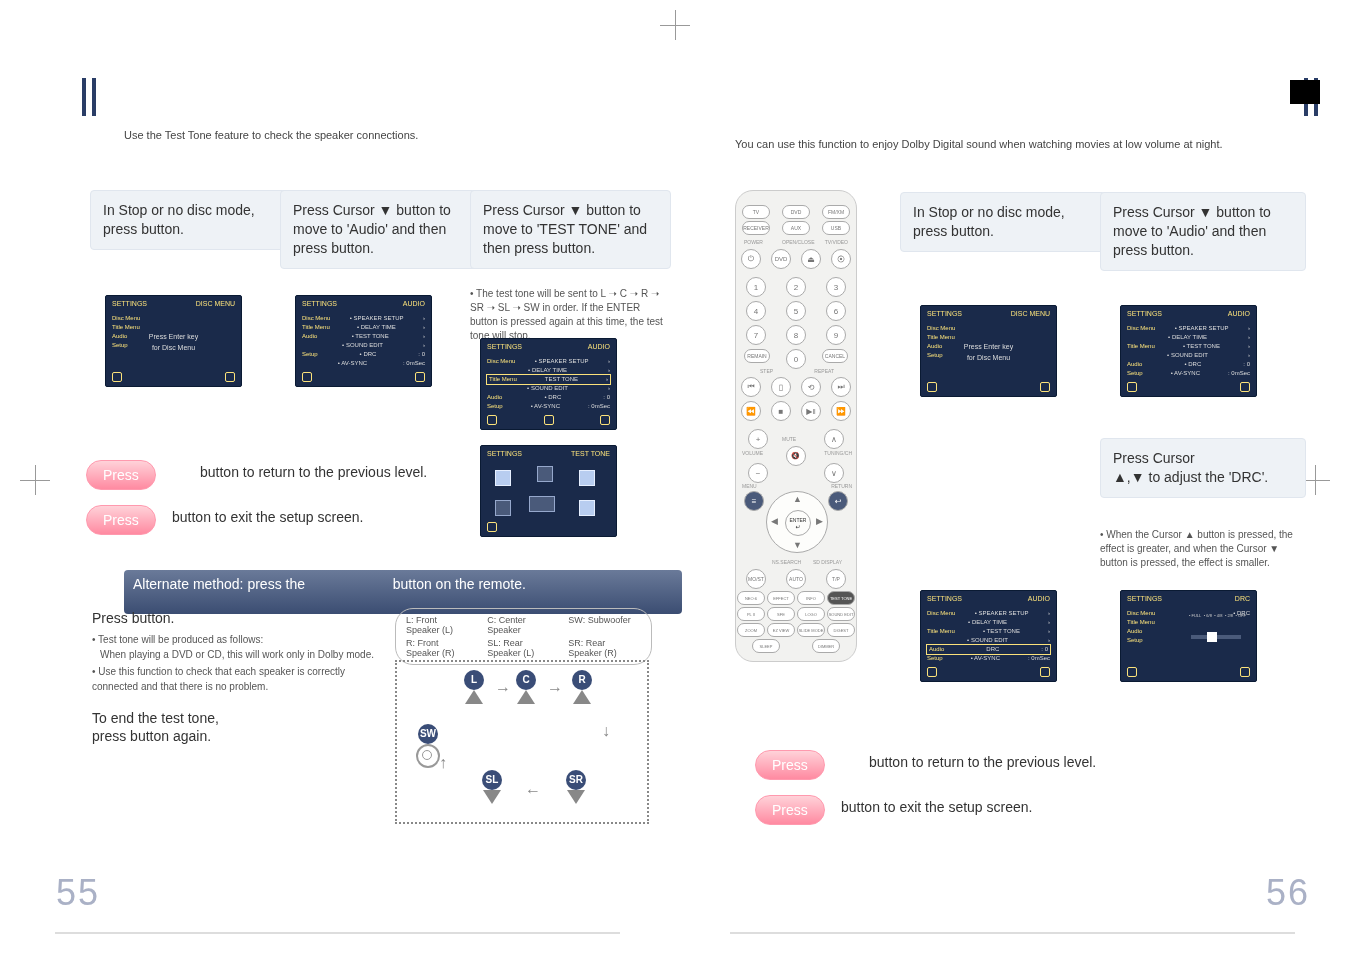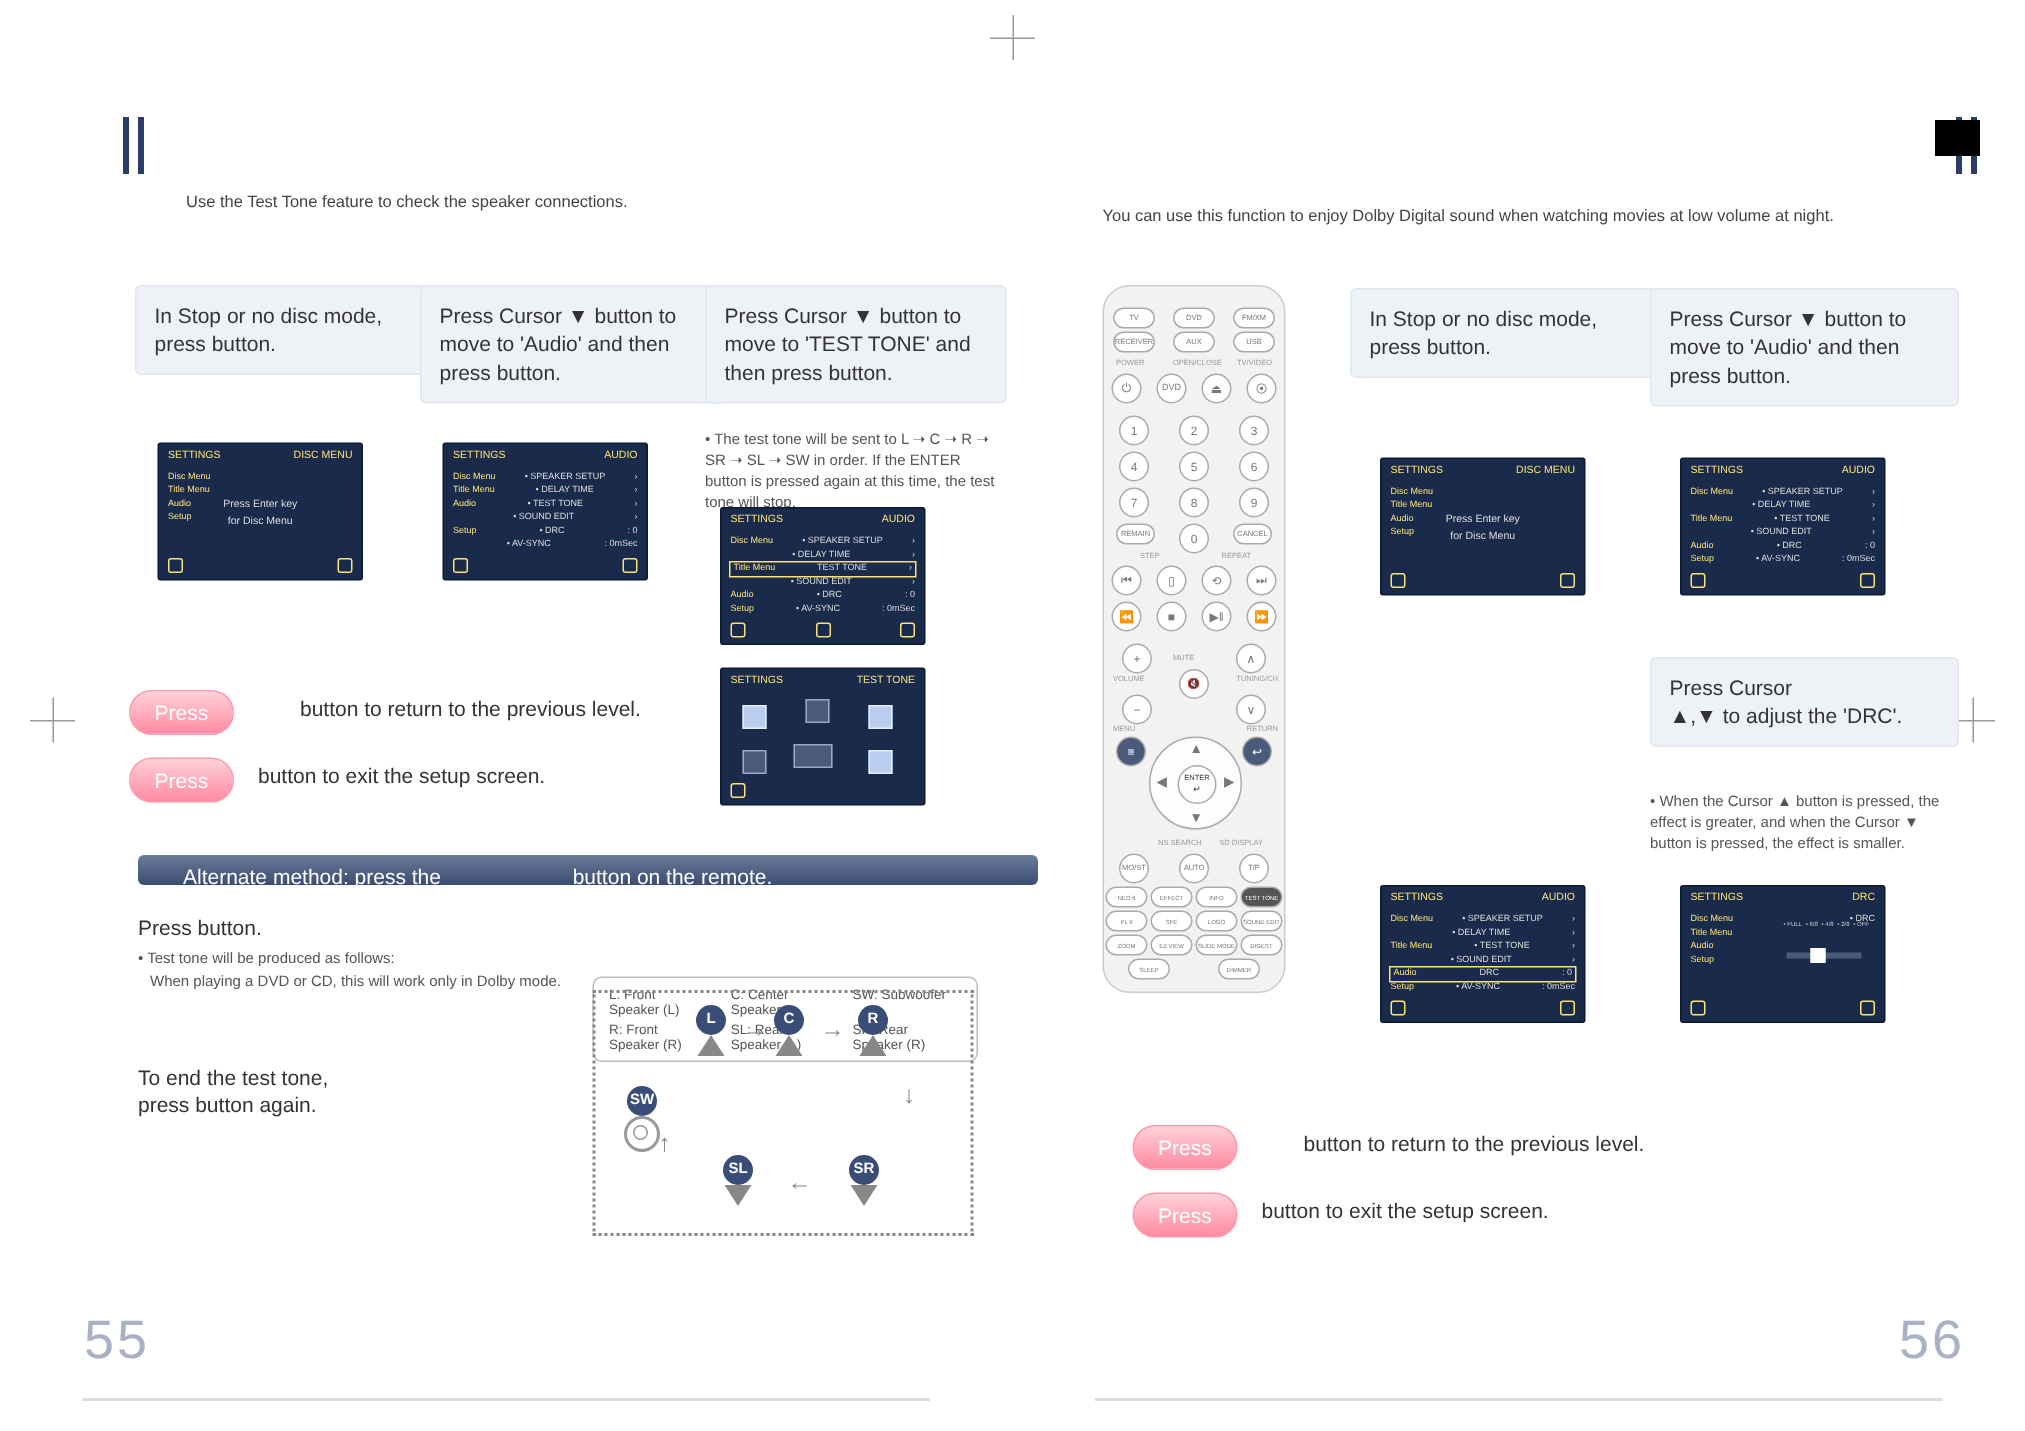--- a/index.html
+++ b/index.html
@@ -89,33 +89,33 @@
     color:#fff;
     font-size:14px;
     border-radius:16px;
     border:1px solid #ff99ae;
   }
   .action-text { position:absolute; font-size:14px; color:#333; line-height:1.5; }
 
   
   .alt-bar {
     position:absolute;
-    height:20px; line-height:28px; padding:0 30px;
+    height:44px; line-height:28px; padding:0 9px;
     background:linear-gradient(#6a7a99,#3b4d72); color:#fff; font-size:14px;
     border-radius:4px;
+    margin-left:32px;
   }
 
   .press-sub { position:absolute; font-size:14px; color:#333; }
   .bullet { position:absolute; font-size:10px; color:#555; line-height:1.45; }
 
   .legend-box {
-    position:absolute; padding:6px 10px; border:1px solid #bbb; border-radius:6px;
+    position:absolute; padding:6px 10px; border:1px solid #bbb; border-radius:18px;
     font-size:9px; color:#555; display:grid; grid-template-columns:auto auto auto; column-gap:18px; row-gap:3px;
     width: 235px;
-    margin-top: 43px;
   }
 
   .spk-diagram { position:absolute; border:2px dotted #888; width:250px; height:160px; }
   .spk-diagram .spk-icon { position:absolute; width:34px; text-align:center; font-size:9px; color:#333; }
   .spk-diagram .badge { display:inline-block; width:20px;height:20px;border-radius:50%;background:#3a4d77;color:#fff;font-size:10px;line-height:20px;font-weight:bold; }
   .spk-diagram .tri { width:0;height:0;border-left:9px solid transparent;border-right:9px solid transparent;border-bottom:14px solid #888;margin:0 auto 2px; }
   .spk-diagram .sub { width:20px;height:20px;border:2px solid #999;border-radius:50%;margin:0 auto; position:relative; }
   .spk-diagram .sub::after{content:"";position:absolute;left:4px;top:4px;width:8px;height:8px;border:1px solid #999;border-radius:50%;}
   .spk-diagram .arrow { position:absolute; color:#888; font-size:16px; font-weight:bold; }
 
@@ -297,20 +297,21 @@
 
   <div class="alt-bar" style="left:92px; top:570px; width:540px;">
     <span>Alternate method: press the</span>
     <span style="display:inline-block;width:80px;"></span>
     <span>button on the remote.</span>
   </div>
 
   <div class="press-sub" style="left:92px; top:610px;">Press                      button.</div>
   <div class="bullet" style="left:92px; top:633px; width:285px;">• Test tone will be produced as follows:</div>
   <div class="bullet" style="left:100px; top:648px; width:285px;">When playing a DVD or CD, this will work only in Dolby mode.</div>
+  <div class="bullet" style="left:92px; top:665px; width:285px;">• Use this function to check that each speaker is correctly connected and that there is no problem.</div>
 
   <div class="press-sub" style="left:92px; top:710px;">To end the test tone,</div>
   <div class="press-sub" style="left:92px; top:728px;">press                          button again.</div>
 
   <div class="legend-box" style="left:395px; top:608px;">
     <span>L: Front Speaker (L)</span>
       <span>C: Center Speaker</span>
       <span>SW: Subwoofer</span>
     <span>R: Front Speaker (R)</span>
       <span>SL: Rear Speaker (L)</span>

